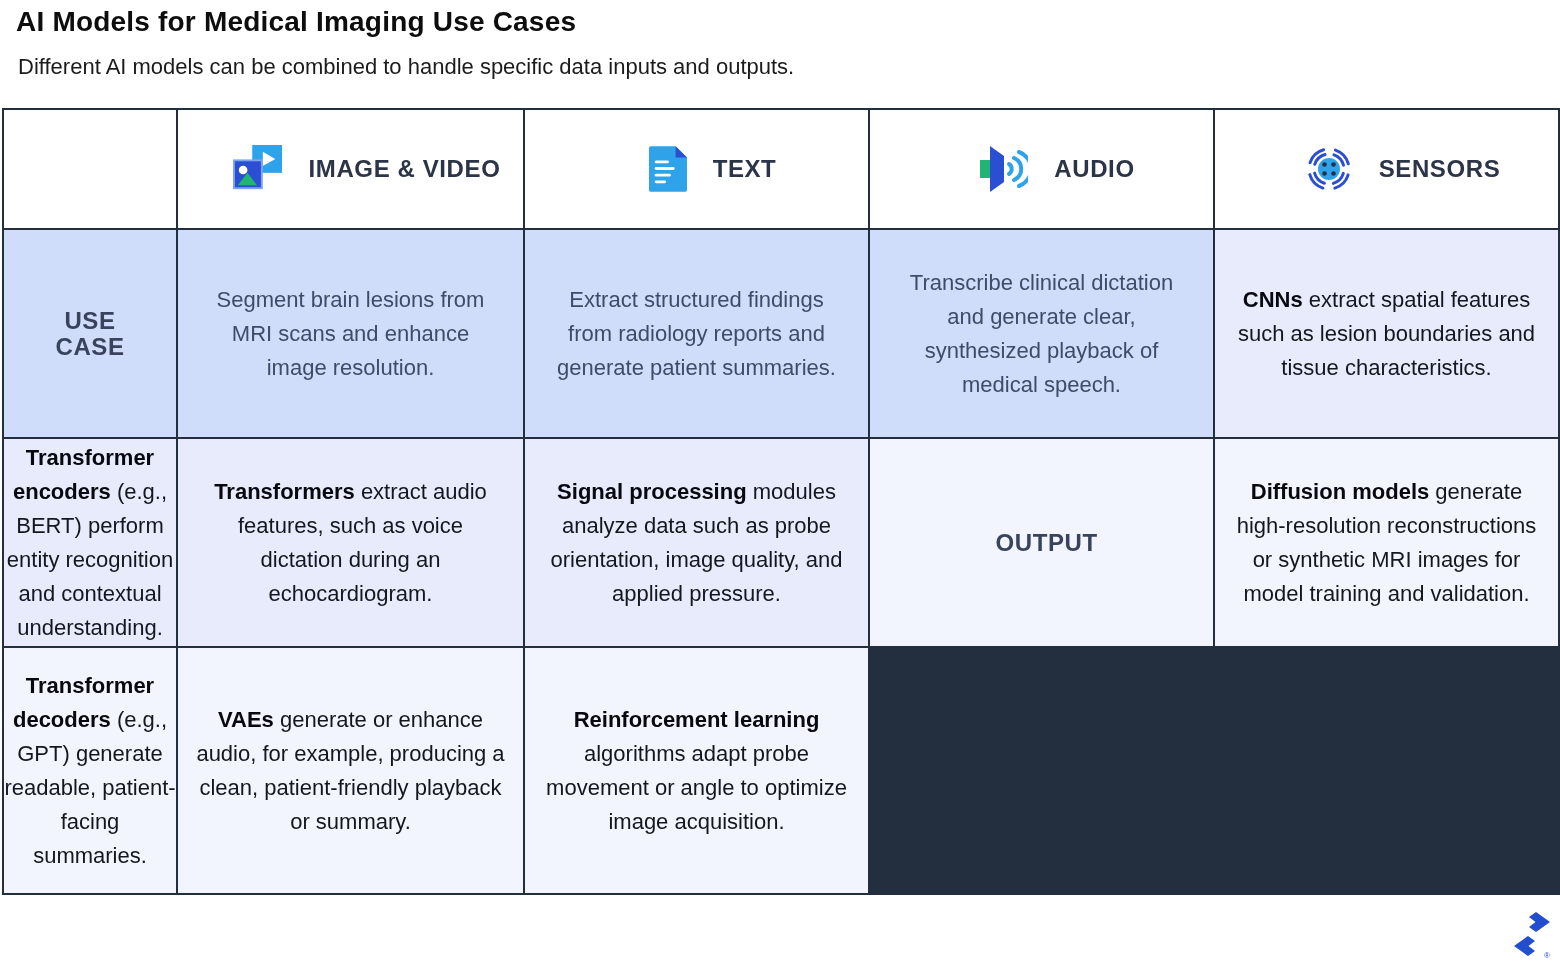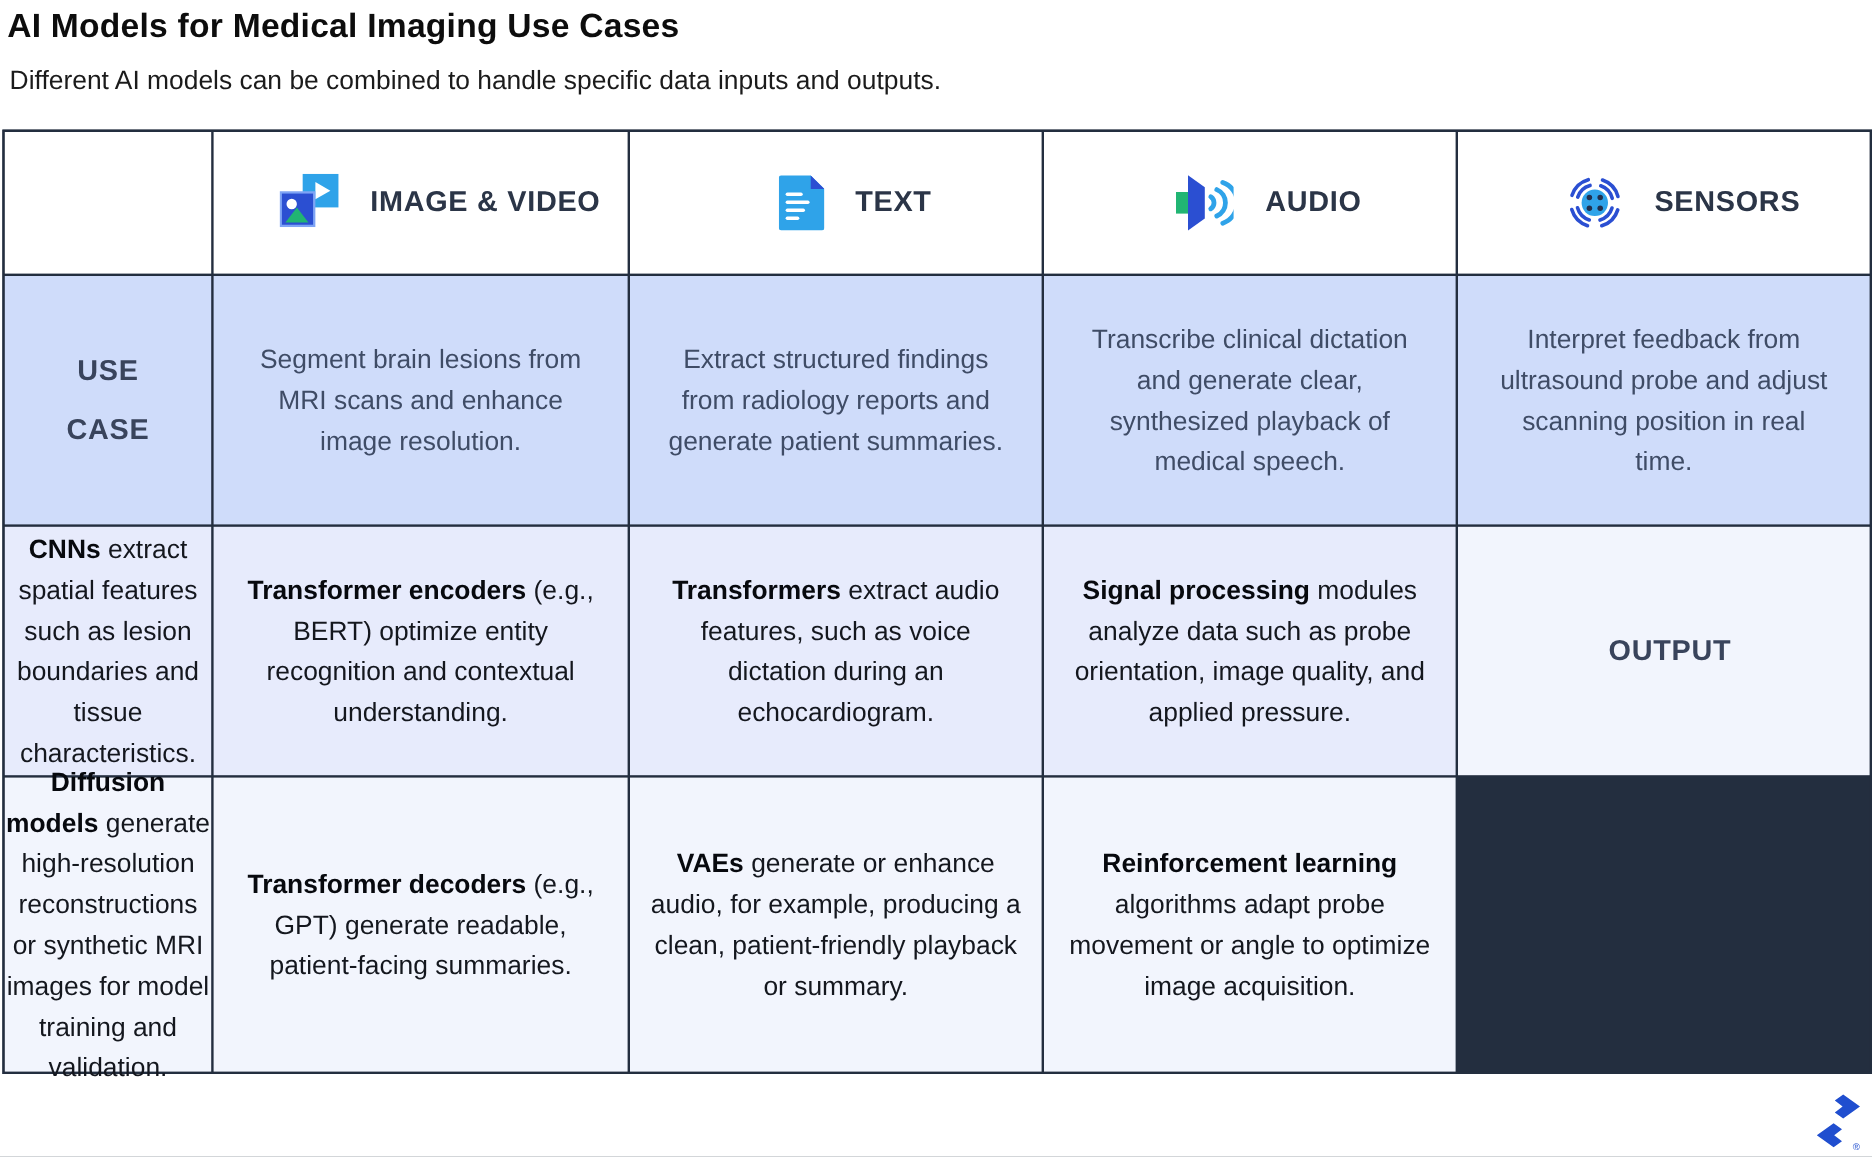--- a/index.html
+++ b/index.html
@@ -1,21 +1,21 @@
 <!DOCTYPE html>
 <html><head>
 <meta charset="utf-8">
 <style>
   html,body{margin:0;padding:0;}
   body{
     width:1560px;height:964px;background:#ffffff;
     font-family:"Liberation Sans","DejaVu Sans",sans-serif;
     color:#14171e;position:relative;overflow:hidden;
   }
-  .page-header{padding:6px 0 0 6px;}
+  .page-header{padding:6px 0 0 16px;}
   .page-title{
     margin:0;font-size:28px;line-height:32px;font-weight:700;color:#0d0d0d;
     letter-spacing:0.2px;
   }
   .page-subtitle{
     margin:16px 0 0 2px;font-size:22px;line-height:26px;font-weight:400;color:#1b1b1b;
   }
   .matrix{
     position:absolute;left:2px;top:108px;
     display:grid;
@@ -30,21 +30,21 @@
   .cell.head{gap:26px;padding-left:32px;}
   .hlabel{
     font-size:24px;font-weight:700;color:#2b3547;letter-spacing:0.6px;
     white-space:nowrap;
   }
   .use{background:#cfdcfa;}
   .input{background:#e7ebfc;}
   .output{background:#f2f5fd;}
   .rlabel span{
     display:inline-block;max-width:92px;
-    font-size:24px;line-height:49px;font-weight:700;color:#39445c;letter-spacing:0.6px;
+    font-size:24px;line-height:26px;font-weight:700;color:#39445c;letter-spacing:0.6px;
   }
   .celltext{
     margin:0;font-size:22px;line-height:34px;max-width:312px;
   }
   .use .celltext{color:#3f4c66;max-width:282px;}
   .input .celltext,.output .celltext{color:#14171e;}
   .celltext b{font-weight:700;color:#07090e;}
   .icon{display:inline-flex;align-items:center;justify-content:center;}
   .brand-logo{position:absolute;right:6px;bottom:4px;width:42px;height:50px;}
 </style>
@@ -120,29 +120,26 @@
   </div>
   <div class="cell use">
     <p class="celltext"><b></b><span>Segment brain lesions from MRI scans and enhance image resolution.</span></p>
   </div>
   <div class="cell use">
     <p class="celltext"><b></b><span>Extract structured findings from radiology reports and generate patient summaries.</span></p>
   </div>
   <div class="cell use">
     <p class="celltext"><b></b><span>Transcribe clinical dictation and generate clear, synthesized playback of medical speech.</span></p>
   </div>
-  <div class="cell use">
-    <p class="celltext"><b></b><span>Interpret feedback from ultrasound probe and adjust scanning position in real time.</span></p>
-  </div>
 
   <div class="cell input">
     <p class="celltext"><b>CNNs</b><span> extract spatial features such as lesion boundaries and tissue characteristics.</span></p>
   </div>
   <div class="cell input">
-    <p class="celltext"><b>Transformer encoders</b><span> (e.g., BERT) optimize entity recognition and contextual understanding.</span></p>
+    <p class="celltext"><b>Transformer encoders</b><span> (e.g., BERT) perform entity recognition and contextual understanding.</span></p>
   </div>
   <div class="cell input">
     <p class="celltext"><b>Transformers</b><span> extract audio features, such as voice dictation during an echocardiogram.</span></p>
   </div>
   <div class="cell input">
     <p class="celltext"><b>Signal processing</b><span> modules analyze data such as probe orientation, image quality, and applied pressure.</span></p>
   </div>
 
   <div class="cell rlabel output">
     <span>OUTPUT</span>

